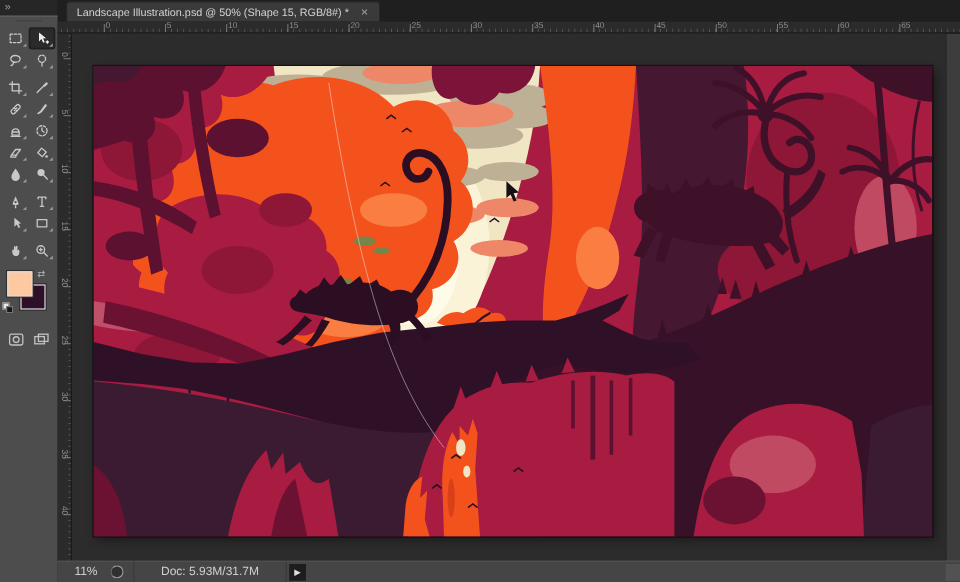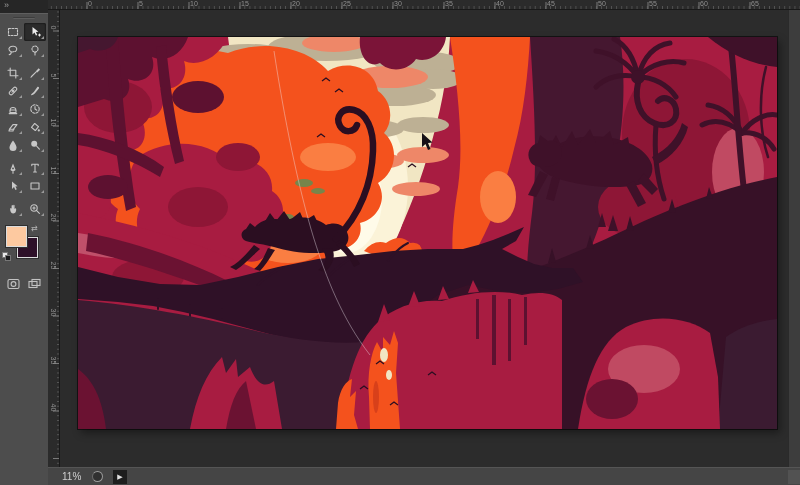--- a/index.html
+++ b/index.html
@@ -234,20 +234,26 @@
             <rect x="1" y="3.5" width="8" height="6"></rect>
               <rect x="4" y="1.5" width="8" height="6"></rect>
           </svg>
         </span>
       </div>
     </div>
   </div>
 
   <div class="right-col">
 
+    <div class="tabbar">
+      <div class="doc-tab">
+        <span>Landscape Illustration.psd @ 50% (Shape 15, RGB/8#) *</span>
+        <span class="close">×</span>
+      </div>
+    </div>
 
     <div class="hruler" id="hruler">
         <span class="lbl" style="left: 40px;">0</span>
         <span class="lbl" style="left: 91px;">5</span>
         <span class="lbl" style="left: 142px;">10</span>
         <span class="lbl" style="left: 193px;">15</span>
         <span class="lbl" style="left: 244px;">20</span>
         <span class="lbl" style="left: 295px;">25</span>
         <span class="lbl" style="left: 346px;">30</span>
         <span class="lbl" style="left: 397px;">35</span>
@@ -463,18 +469,19 @@
           </svg>
         </div>
       </div>
 
       <div class="vscroll"></div>
     </div>
 
     <div class="statusbar">
       <div class="zoom-field">11%</div>
       <div class="status-icon"></div>
+      <div class="doc-field">Doc: 5.93M/31.7M</div>
       <div class="flyout-btn">▶</div>
       <div class="spacer"></div>
       <div class="scroll-corner"></div>
     </div>
   </div>
 </div>
 
 </body></html>

